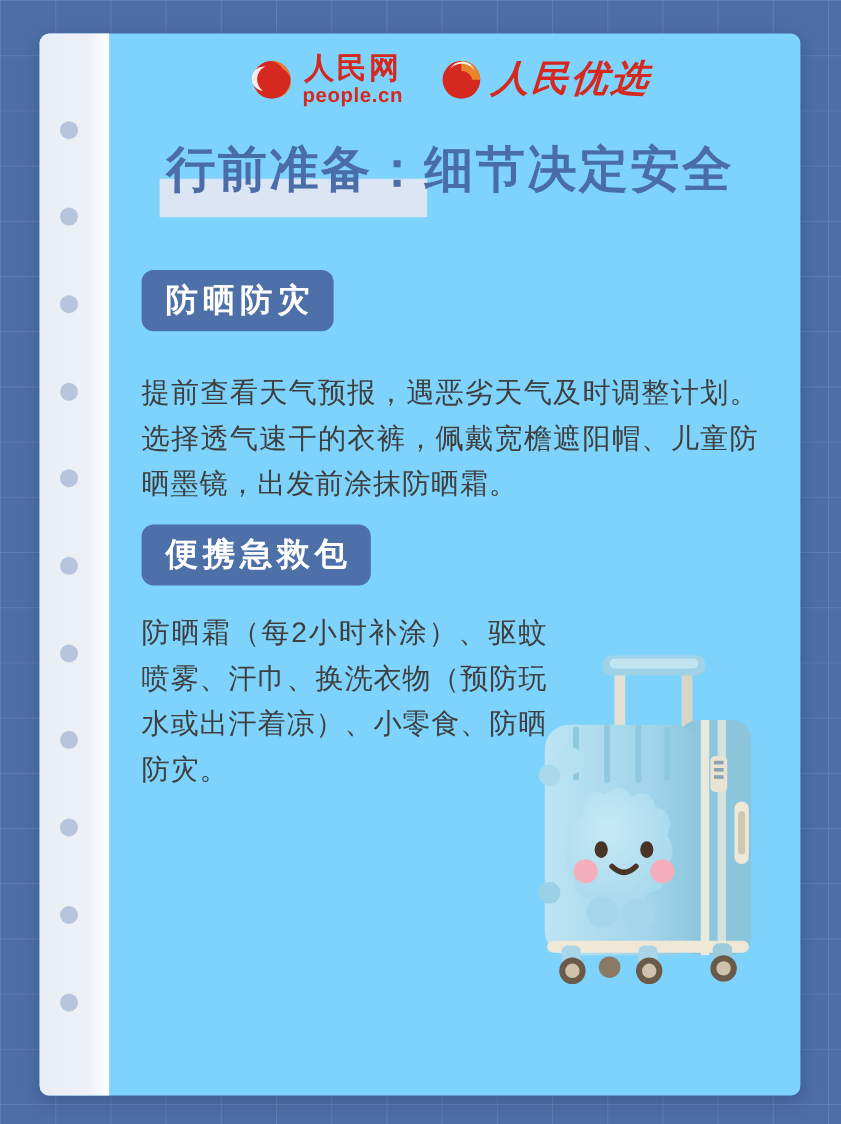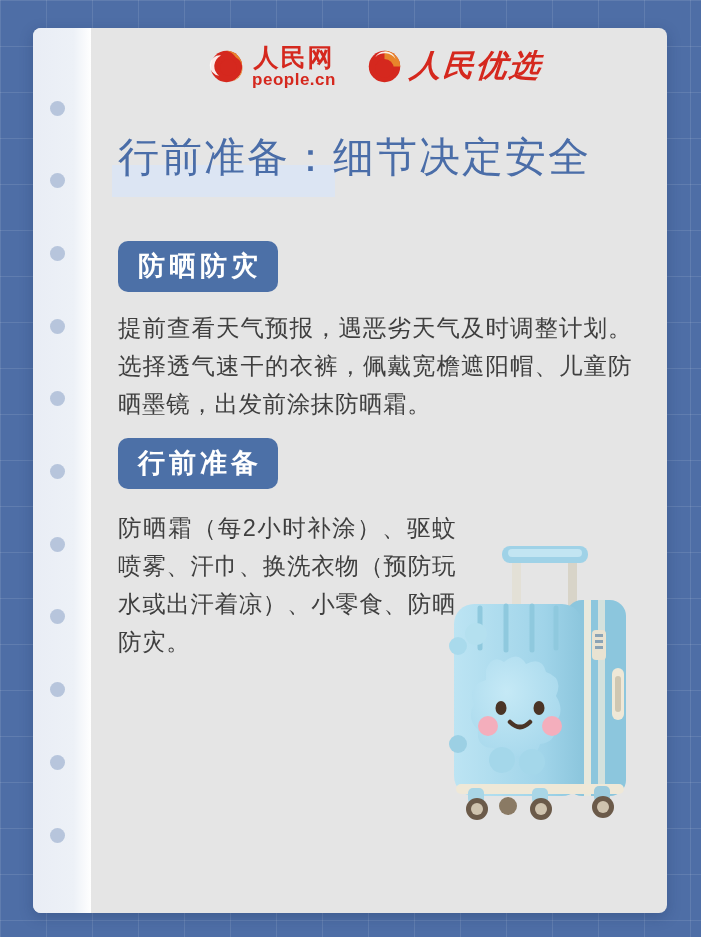--- a/index.html
+++ b/index.html
@@ -12,21 +12,21 @@
       linear-gradient(90deg, rgba(255,255,255,0.10) 1px, transparent 1px);
     background-size: 46px 46px;
     position: relative;
     overflow: hidden;
   }
 
   .card {
     position: absolute;
     left: 33px; top: 28px;
     width: 634px; height: 885px;
-    background: #e5e5e5;
+    background: #7dd3fc;
     border-radius: 8px;
     box-shadow: 0 4px 14px rgba(20,40,80,0.25);
   }
   .card::before {              
     content: "";
     position: absolute;
     left: 0; top: 0; bottom: 0;
     width: 58px;
     background: linear-gradient(90deg, #e9edf5 0%, #edf1f7 70%, #ffffff 100%);
     border-radius: 8px 0 0 8px;
@@ -56,24 +56,24 @@
   .logo1-sub  { font-size: 17px; font-weight: bold; color: #d5281e; margin-top: 1px; letter-spacing: 0.5px; }
   .logo2-name {
     font-size: 31px; font-weight: bold; color: #d5281e;
     font-style: italic; transform: skewX(-4deg);
     letter-spacing: 2px;
   }
 
   
   .title {
     position: relative; z-index: 0;
-    margin-top: 42px;
-    text-align: left;
+    margin-top: 26px;
+    text-align: center;
     font-size: 41px;
-    font-weight: normal;
+    font-weight: bold;
     color: #4a6da8;
     letter-spacing: 2px;
     white-space: nowrap;
   }
   .title .hl { position: relative; display: inline-block; }
   .title .hl::before {
     content: "";
     position: absolute;
     left: -6px; right: -2px;
     bottom: -12px;
@@ -91,21 +91,21 @@
     font-weight: bold;
     letter-spacing: 4px;
     padding: 7px 16px 8px 20px;
     border-radius: 10px;
   }
   .badge1 { margin-top: 56px; }
   .badge2 { margin-top: 15px; }
   .badge3 { margin-top: 12px; }
 
   .para {
-    margin-top: 17px;
+    margin-top: 32px;
     font-size: 23.5px;
     line-height: 38px;
     color: #3f3f3f;
     letter-spacing: 0.6px;
     text-align: justify;
   }
   .para3 { width: 338px; margin-top: 20px; }
 
   
   .suitcase {
@@ -159,21 +159,21 @@
     </div>
 
     <h1 class="title"><span class="hl">行前准备：</span><span>细节决定安全</span></h1>
 
     <div>
       <span class="badge badge1">防晒防灾</span>
     </div>
     <p class="para">提前查看天气预报，遇恶劣天气及时调整计划。选择透气速干的衣裤，佩戴宽檐遮阳帽、儿童防晒墨镜，出发前涂抹防晒霜。</p>
 
     <div>
-      <span class="badge badge2">行前准备</span>
+      <span class="badge badge2">便携急救包</span>
     </div>
 
     <p class="para para3">防晒霜（每2小时补涂）、驱蚊喷雾、汗巾、换洗衣物（预防玩水或出汗着凉）、小零食、防晒防灾。</p>
   </div>
 
   <svg class="suitcase" viewBox="0 0 205 290">
     <defs>
       <linearGradient id="bodyGrad" x1="0" y1="0" x2="1" y2="0">
         <stop offset="0" stop-color="#bce4f3"></stop>
         <stop offset="0.7" stop-color="#a0d4e9"></stop>

